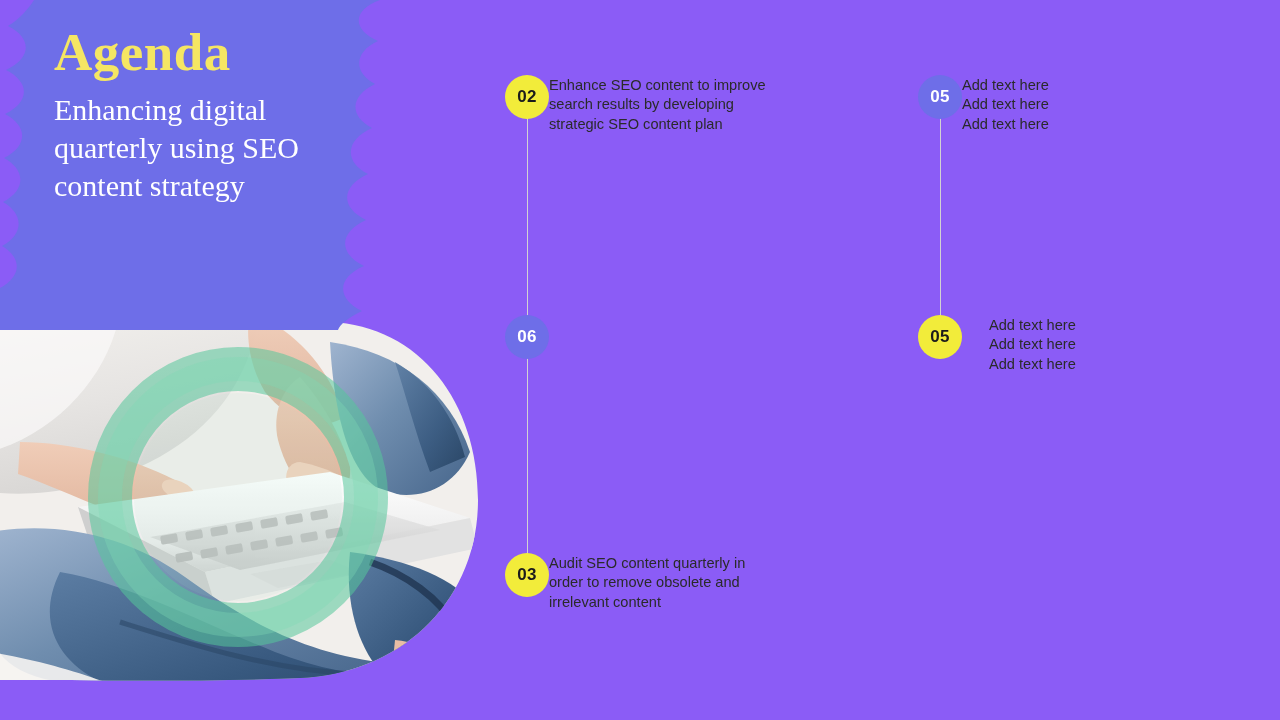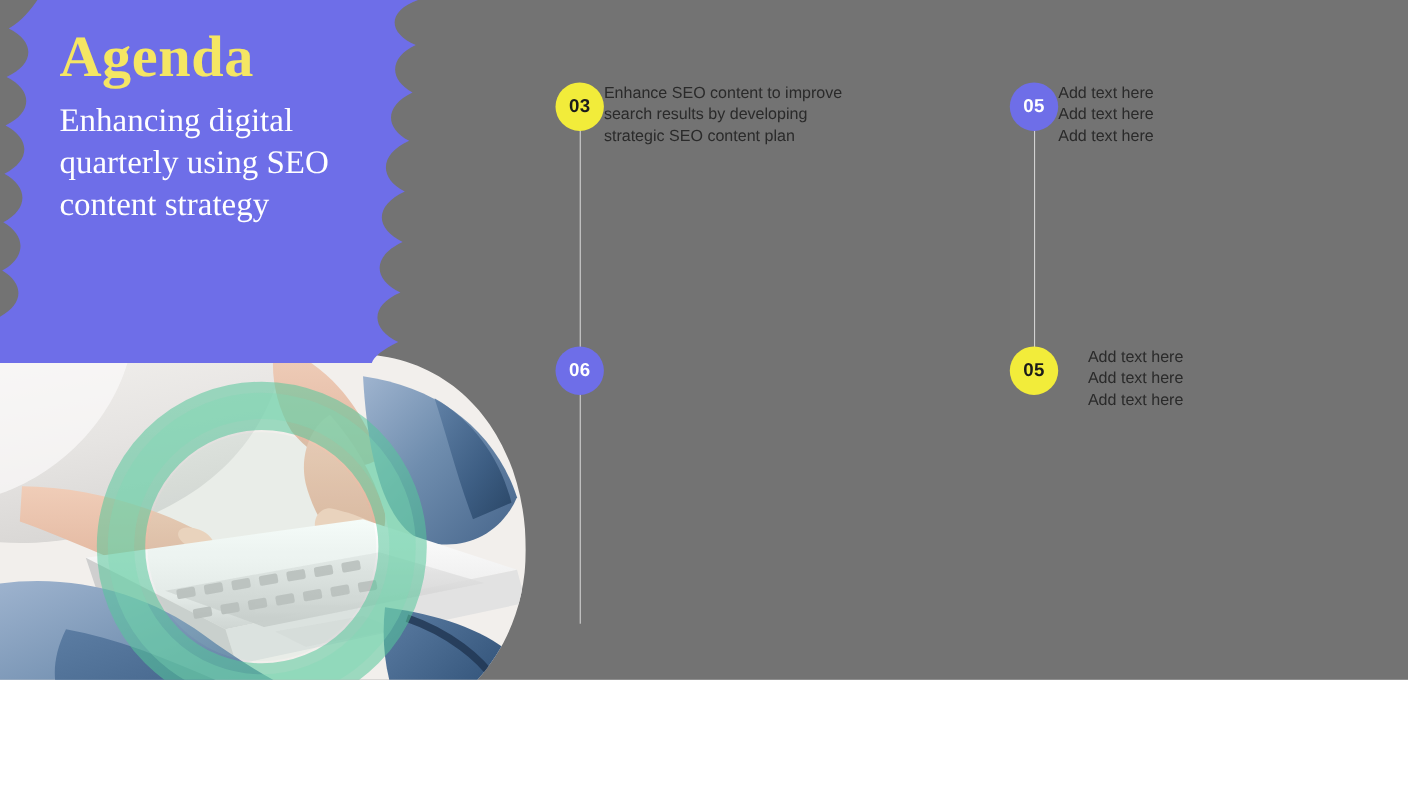--- a/index.html
+++ b/index.html
@@ -12,22 +12,22 @@
     height: 720px;
     overflow: hidden;
     font-family: "Liberation Sans", sans-serif;
     position: relative;
   }
 
   #slide {
     position: absolute;
     inset: 0;
     width: 1280px;
-    height: 618px;
-    background: #737373;
+    height: 720px;
+    background: #8b5cf6;
     overflow: hidden;
   }
 
   
   .header-blob-wrap {
     position: absolute;
     left: 0;
     top: 0;
     width: 400px;
     height: 330px;
@@ -314,30 +314,36 @@
     </svg>
   </div>
 
   <div class="content">
 
     <div class="connector" id="conn-1"></div>
     <div class="connector" id="conn-2"></div>
     <div class="connector" id="conn-3"></div>
 
     <div class="item" id="item-01">
-      <div class="bullet yellow">03</div>
+      <div class="bullet yellow">02</div>
       <div class="item-text">Enhance SEO content to improve
 search results by developing
 strategic SEO content plan</div>
     </div>
 
     <div class="item" id="item-02">
       <div class="bullet purple">06</div>
     </div>
 
+    <div class="item" id="item-03">
+      <div class="bullet yellow">03</div>
+      <div class="item-text">Audit SEO content quarterly in
+order to remove obsolete and
+irrelevant content</div>
+    </div>
 
     <div class="item" id="item-04">
       <div class="bullet purple">05</div>
       <div class="item-text">Add text here
 Add text here
 Add text here</div>
     </div>
 
     <div class="item" id="item-05">
       <div class="bullet yellow">05</div>

